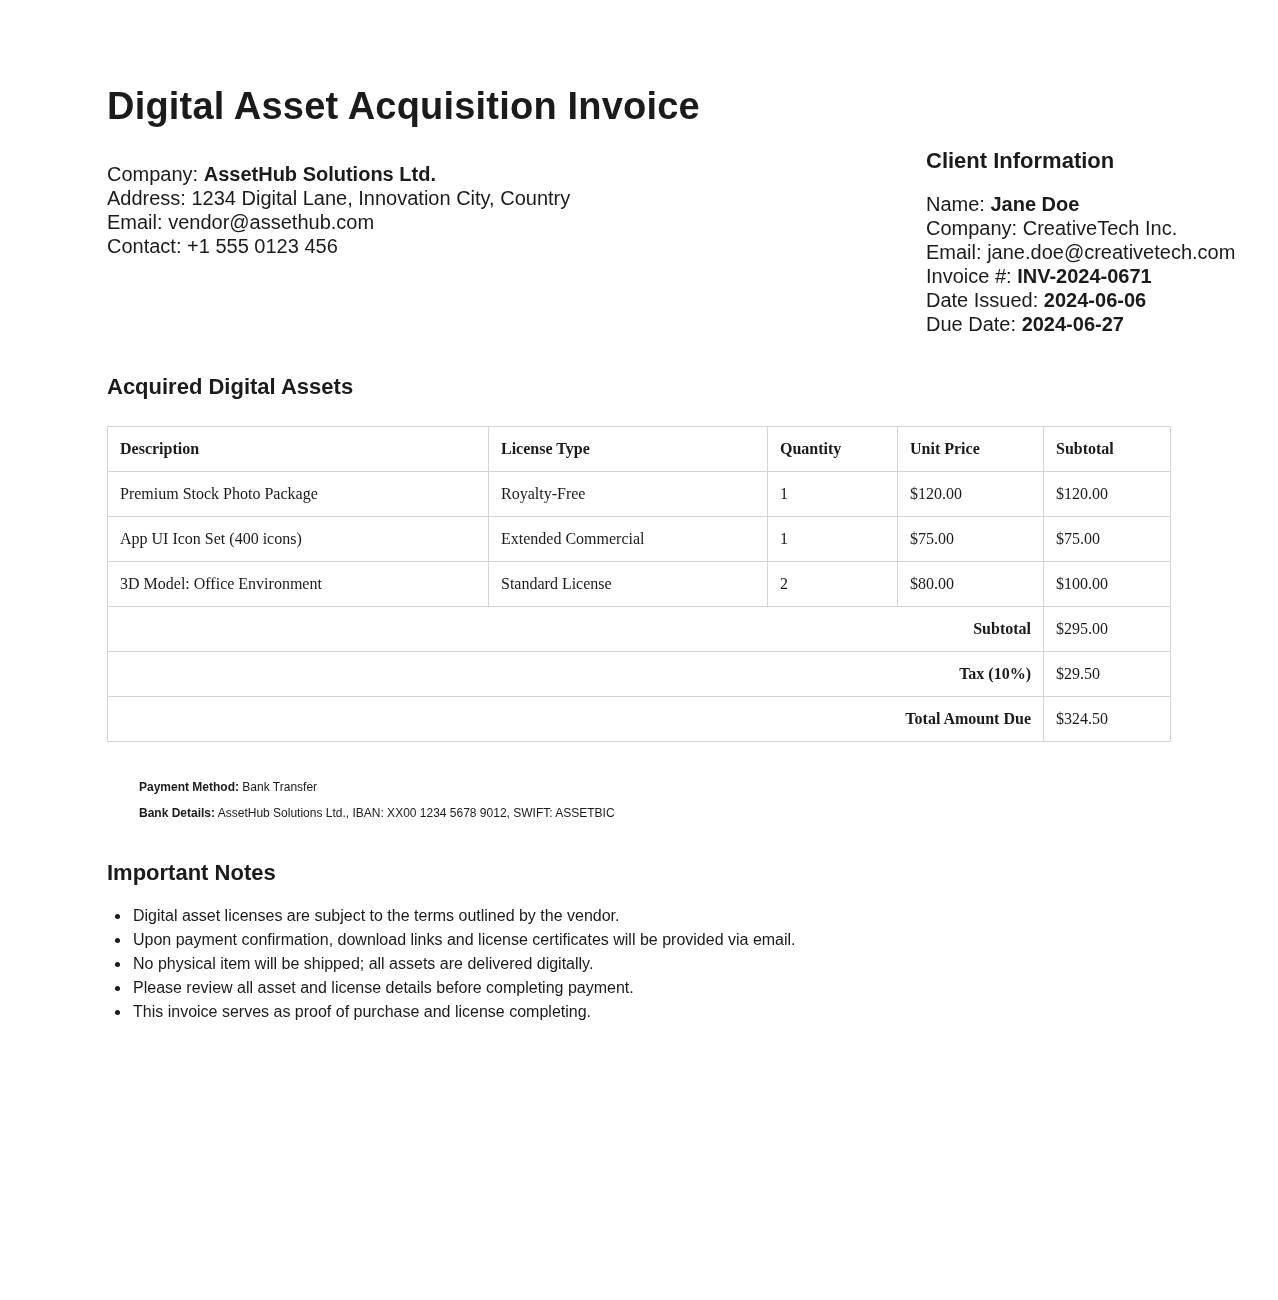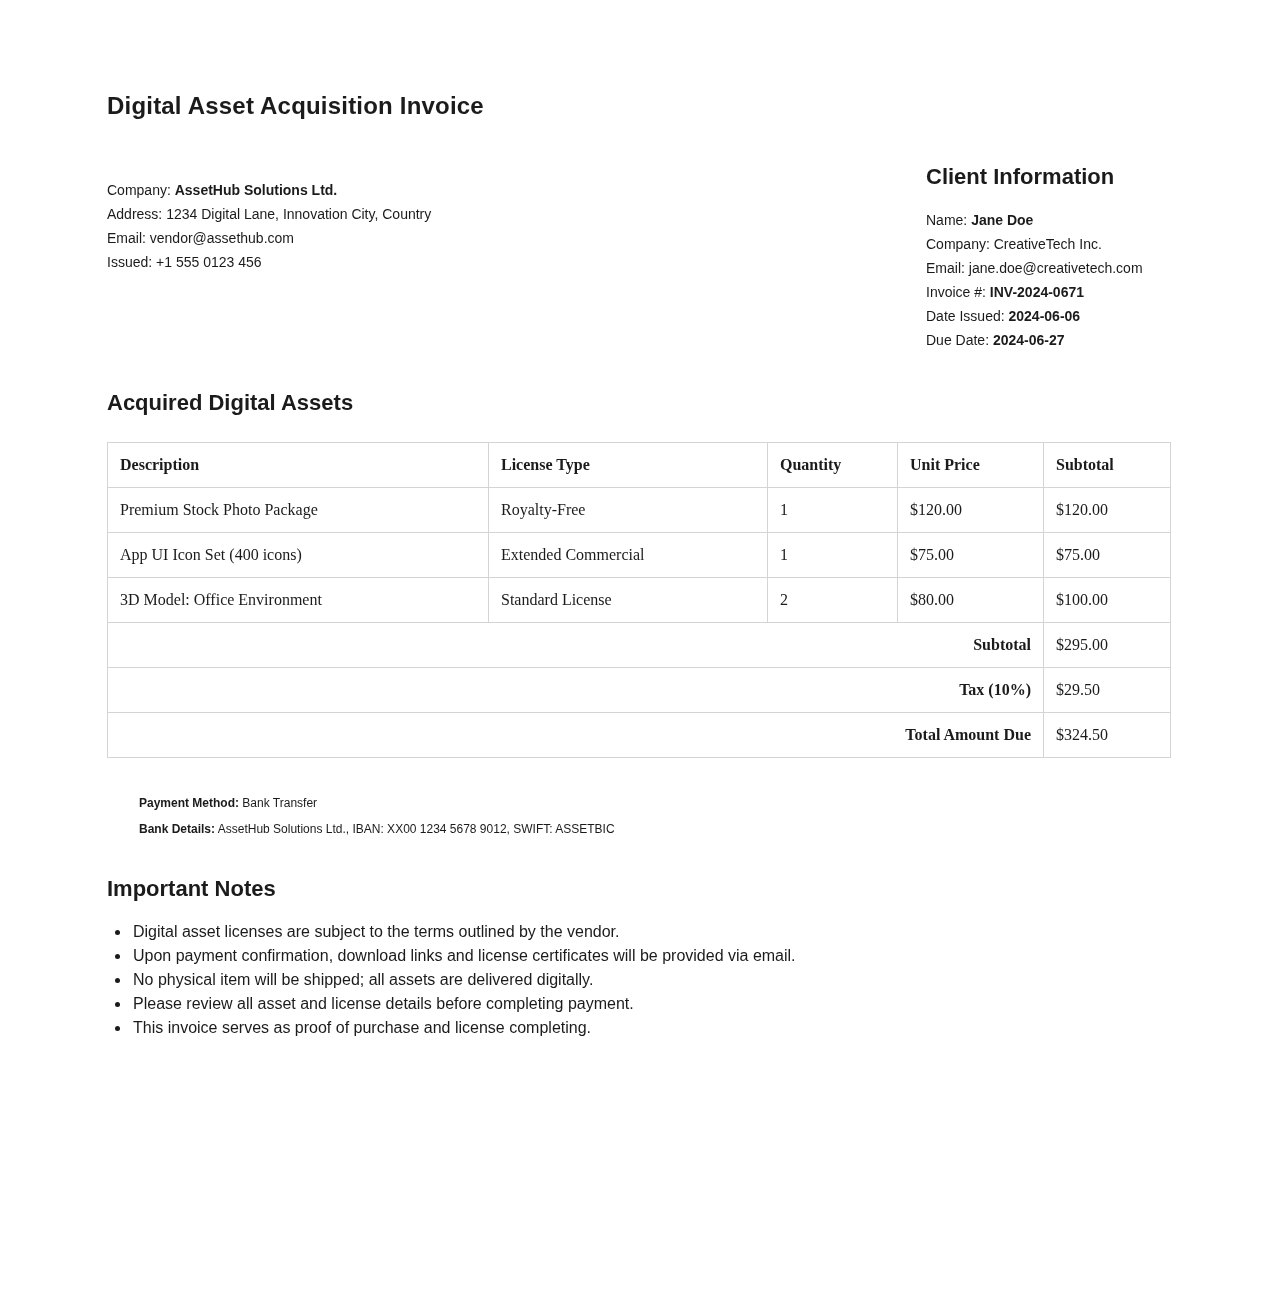--- a/index.html
+++ b/index.html
@@ -12,40 +12,40 @@
     font-family: "Liberation Sans", "DejaVu Sans", sans-serif;
     color: #1b1b1b;
     -webkit-font-smoothing: antialiased;
   }
   .page {
     width: 1064px;
     margin: 0 auto;
     padding-top: 86px;
   }
   h1.invoice-title {
-    font-size: 24px;
+    font-size: 38px;
     font-weight: 700;
     line-height: 40px;
-    margin-bottom: 36px;
+    margin-bottom: 20px;
     letter-spacing: 0.2px;
   }
   h2.section-heading {
     font-size: 22px;
     font-weight: 700;
     line-height: 30px;
   }
   .info-columns {
     display: flex;
     justify-content: space-between;
   }
   .info-col { }
   .info-col.right { width: 245px; }
   .info-lines {
     margin-top: 16px;
-    font-size: 14px;
+    font-size: 20px;
     line-height: 24px;
   }
   .info-lines .line { white-space: nowrap; }
   .b { font-weight: 700; }
   .assets-section { margin-top: 36px; }
   table.assets-table {
     margin-top: 24px;
     border-collapse: collapse;
     table-layout: fixed;
     width: 1063px;
@@ -88,21 +88,21 @@
 
   <h1 class="invoice-title">Digital Asset Acquisition Invoice</h1>
 
   <div class="info-columns">
 
     <div class="info-col left">
       <div class="info-lines">
         <div class="line"><span>Company:</span> <span class="b">AssetHub Solutions Ltd.</span></div>
         <div class="line"><span>Address:</span> <span>1234 Digital Lane, Innovation City, Country</span></div>
         <div class="line"><span>Email:</span> <span>vendor@assethub.com</span></div>
-        <div class="line"><span>Issued:</span> <span>+1 555 0123 456</span></div>
+        <div class="line"><span>Contact:</span> <span>+1 555 0123 456</span></div>
       </div>
     </div>
 
     <div class="info-col right">
       <h2 class="section-heading">Client Information</h2>
       <div class="info-lines">
         <div class="line"><span>Name:</span> <span class="b">Jane Doe</span></div>
         <div class="line"><span>Company:</span> <span>CreativeTech Inc.</span></div>
         <div class="line"><span>Email:</span> <span>jane.doe@creativetech.com</span></div>
         <div class="line"><span>Invoice #:</span> <span class="b">INV-2024-0671</span></div>

